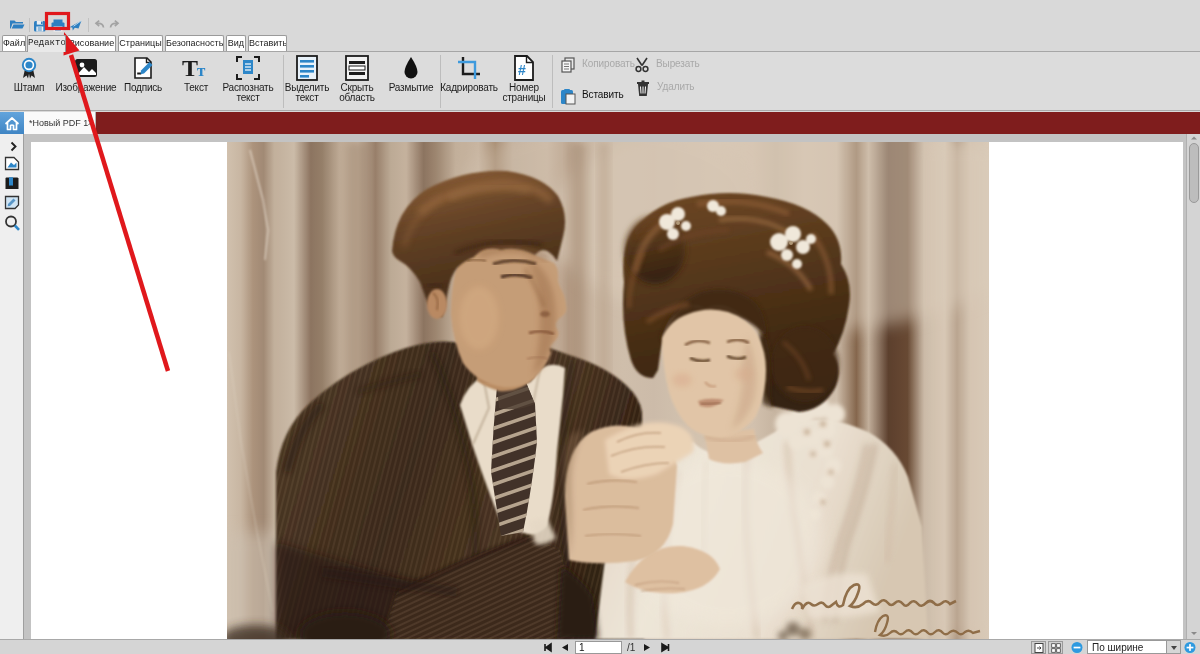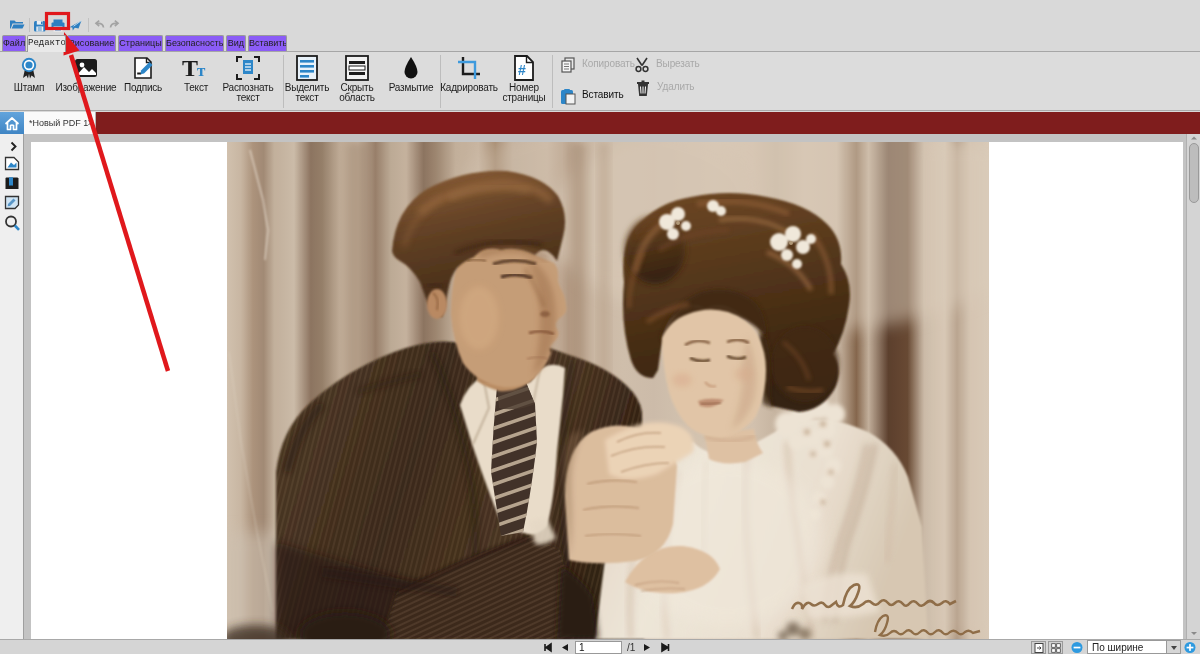--- a/index.html
+++ b/index.html
@@ -8,21 +8,21 @@
 
 #titlebar { position:absolute; left:0; top:0; width:1200px; height:15px;
   background:linear-gradient(#9cbbd8 0%,#6b94c4 10%,#4a7ab0 50%,#3f70a8 80%,#335f95 100%);
   border-bottom:1px solid #2b5487; }
 #titletext { position:absolute; left:0; top:1.5px; width:1174px; text-align:center;
   font-size:9.5px; font-weight:bold; color:#eef4fb; letter-spacing:0.2px; }
 
 #qbar { position:absolute; left:0; top:15px; width:1200px; height:20px; background:#d9d9d9; }
 
 #tabrow { position:absolute; left:0; top:35px; width:1200px; height:16px; background:#d9d9d9; }
-.rtab { position:absolute; top:0; height:16px; background:#8b5cf6; border:1px solid #9a9a9a; border-bottom:none;
+.rtab { position:absolute; top:0; height:16px; background:#ffffff; border:1px solid #9a9a9a; border-bottom:none;
   font-size:9px; color:#222; text-align:center; line-height:15px; border-radius:2px 2px 0 0; white-space:nowrap; overflow:hidden; }
 .rtab.active { background:#e9e9e9; height:17px; z-index:2; }
 
 #ribbon { position:absolute; left:0; top:51px; width:1200px; height:60px; background:#dcdcdc; border-top:1px solid #a6a6a6; border-bottom:1px solid #a9a9a9; }
 .rgroup-sep { position:absolute; top:3px; width:1px; height:53px; background:#bdbdbd; }
 .ritem { position:absolute; top:4px; text-align:center; font-size:10px; color:#1c1c1c; letter-spacing:-0.2px; }
 .ritem .ric { height:24px; margin-bottom:3px; display:flex; align-items:center; justify-content:center; }
 .ritem .lbl { line-height:10px; }
 .smallitem { position:absolute; font-size:10px; letter-spacing:-0.1px; }
 .smallitem .txt { position:absolute; left:22px; top:1px; white-space:nowrap; }

